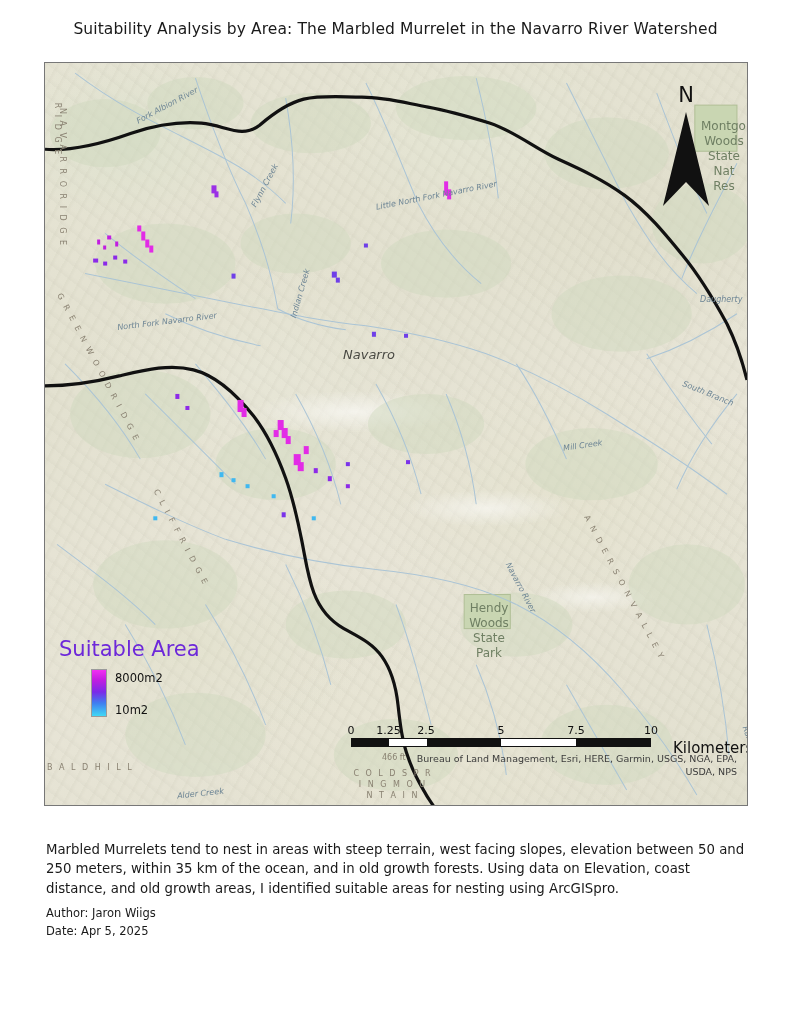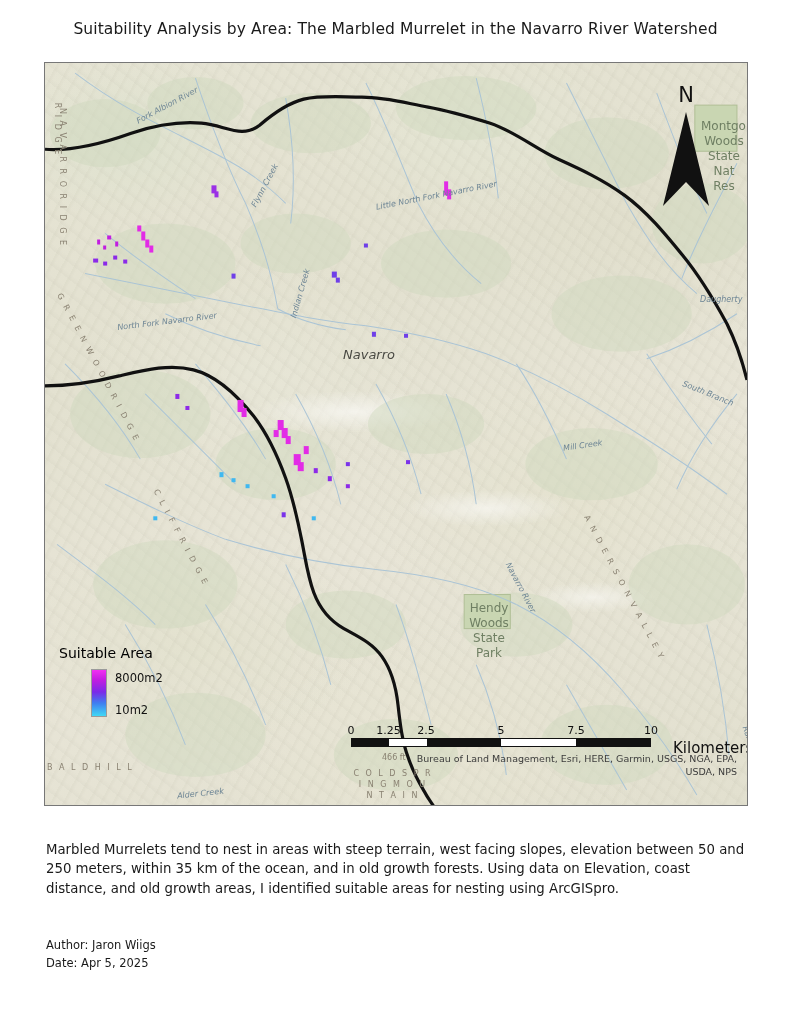--- a/index.html
+++ b/index.html
@@ -98,22 +98,22 @@
   }
 
   
   .legend {
     position: absolute;
     left: 14px;
     bottom: 88px;
     width: 180px;
   }
   .legend-title {
-    font-size: 14px;
-    color: #000000;
+    font-size: 21px;
+    color: #6d28d9;
     margin-bottom: 8px;
     margin-top: 44px;
   }
   .legend-body { display: flex; align-items: stretch; padding-left: 32px; }
   .legend-ramp {
     width: 14px;
     height: 46px;
     background: linear-gradient(to bottom, #f22ff2 0%, #c11de0 22%, #7a2ae8 48%, #3f7ef0 72%, #3fd8f5 100%);
     border: 1px solid #9a9a9a;
   }
@@ -185,21 +185,20 @@
     line-height: 1.45;
     color: #1a1a1a;
   }
   .author-block {
     position: absolute;
     left: 46px;
     top: 905px;
     font-size: 11.5px;
     line-height: 1.55;
     color: #1a1a1a;
-    margin-top: 32px;
   }
 
   
   .mlabel {
     position: absolute;
     font-size: 8px;
     color: #5d6b74;
     white-space: nowrap;
     pointer-events: none;
   }

